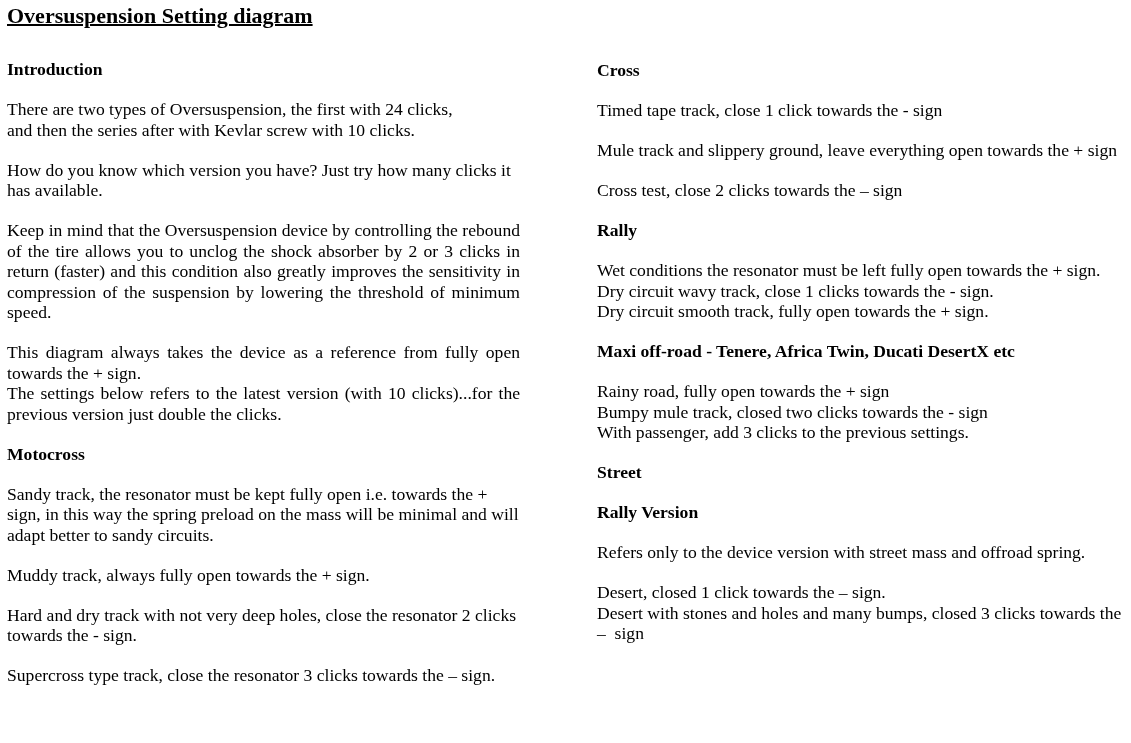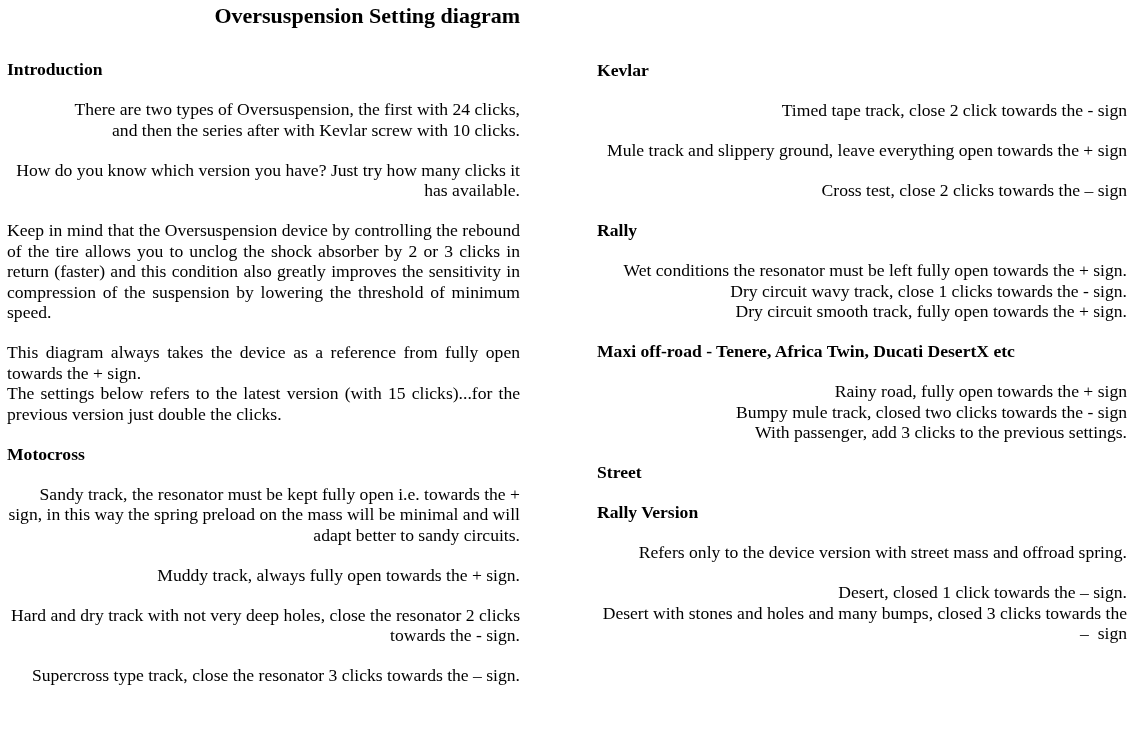--- a/index.html
+++ b/index.html
@@ -26,34 +26,34 @@
     line-height: 20.5px;
     flex: none;
   }
   .col-left  { width: 513px; }
   .col-right { width: 530px; margin-left: 77px; padding-top: 56px; }
 
   .doc-title {
     font-size: 22px;
     line-height: 24px;
     font-weight: bold;
+    text-decoration: underline;
     text-decoration-thickness: 2px;
-    text-align: right;
+    text-align: left;
     margin: 0 0 31px 0;
     white-space: pre;
   }
   .heading {
     font-weight: bold;
     margin: 0 0 19.5px 0;
     white-space: pre;
   }
   .para {
     margin: 0 0 19.5px 0;
     white-space: pre;          
-    text-align: right;
   }
   .para.justify {
     white-space: normal;       
     text-align: justify;
   }
   .para.tight {
     margin-bottom: 0;          
   }
 </style>
 </head>
@@ -62,33 +62,33 @@
 <div class="page">
   <div class="col col-left">
     <div class="doc-title">Oversuspension Setting diagram</div>
   <div class="heading">Introduction</div>
       <div class="para">There are two types of Oversuspension, the first with 24 clicks,
 and then the series after with Kevlar screw with 10 clicks.</div>
       <div class="para">How do you know which version you have? Just try how many clicks it
 has available.</div>
       <div class="para justify">Keep in mind that the Oversuspension device by controlling the rebound of the tire allows you to unclog the shock absorber by 2 or 3 clicks in return (faster) and this condition also greatly improves the sensitivity in compression of the suspension by lowering the threshold of minimum speed.</div>
       <div class="para justify tight">This diagram always takes the device as a reference from fully open towards the + sign.</div>
-      <div class="para justify">The settings below refers to the latest version (with 15 clicks)...for the previous version just double the clicks.</div>
+      <div class="para justify">The settings below refers to the latest version (with 10 clicks)...for the previous version just double the clicks.</div>
       <div class="heading">Motocross</div>
       <div class="para">Sandy track, the resonator must be kept fully open i.e. towards the +
 sign, in this way the spring preload on the mass will be minimal and will
 adapt better to sandy circuits.</div>
       <div class="para">Muddy track, always fully open towards the + sign.</div>
       <div class="para">Hard and dry track with not very deep holes, close the resonator 2 clicks
 towards the - sign.</div>
       <div class="para">Supercross type track, close the resonator 3 clicks towards the – sign.</div>
     </div>
   <div class="col col-right">
-      <div class="heading">Kevlar</div>
-      <div class="para">Timed tape track, close 2 click towards the - sign</div>
+      <div class="heading">Cross</div>
+      <div class="para">Timed tape track, close 1 click towards the - sign</div>
       <div class="para">Mule track and slippery ground, leave everything open towards the + sign</div>
       <div class="para">Cross test, close 2 clicks towards the – sign</div>
       <div class="heading">Rally</div>
       <div class="para">Wet conditions the resonator must be left fully open towards the + sign.
 Dry circuit wavy track, close 1 clicks towards the - sign.
 Dry circuit smooth track, fully open towards the + sign.</div>
       <div class="heading">Maxi off-road - Tenere, Africa Twin, Ducati DesertX etc</div>
       <div class="para">Rainy road, fully open towards the + sign
 Bumpy mule track, closed two clicks towards the - sign
 With passenger, add 3 clicks to the previous settings.</div>

